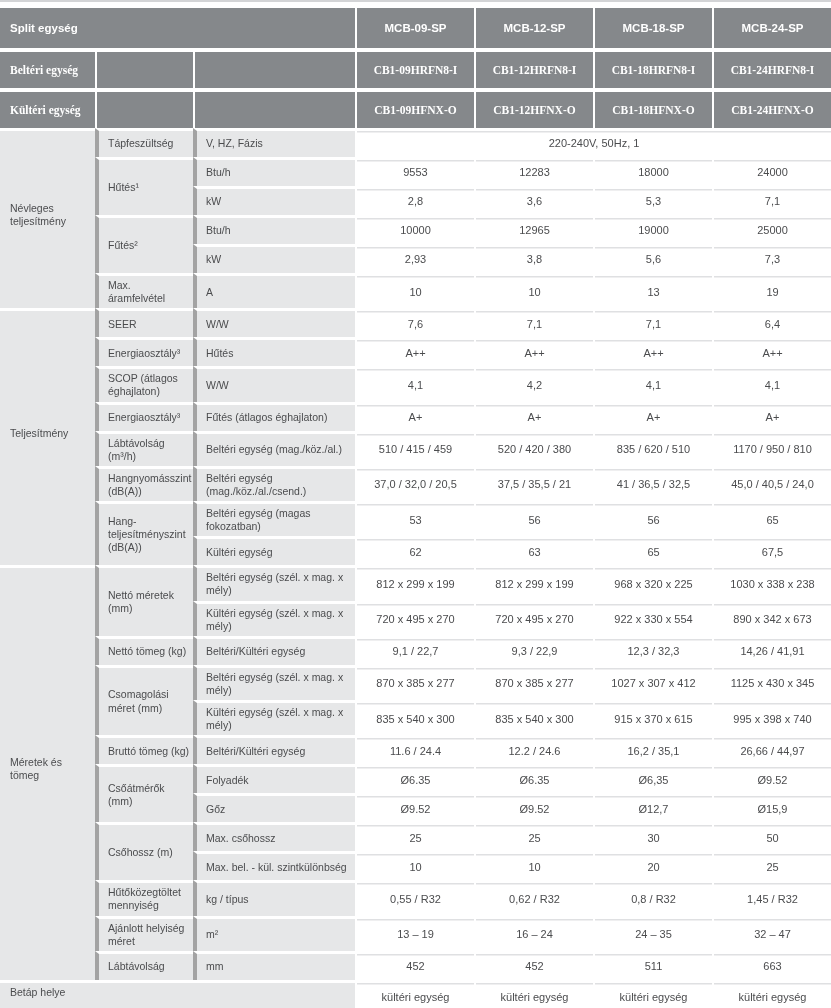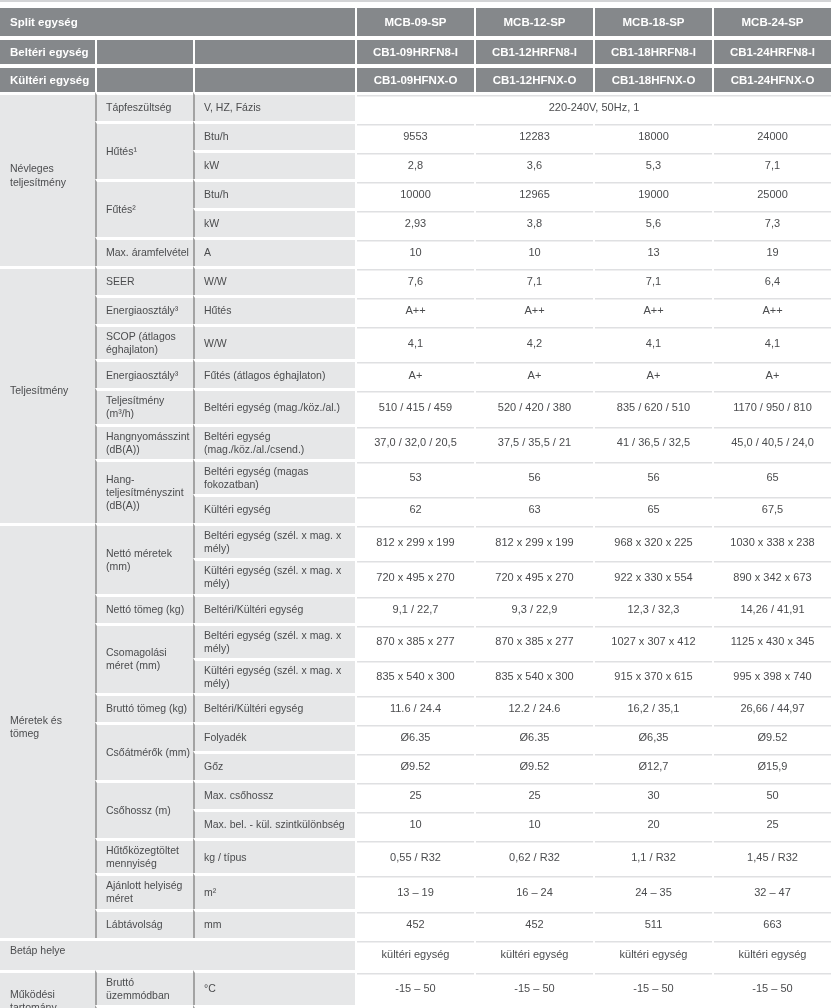--- a/index.html
+++ b/index.html
@@ -23,25 +23,25 @@
     border-collapse: separate;
     border-spacing: 0;
     table-layout: fixed;
   }
   table.spec td { vertical-align: middle; box-sizing: border-box; }
 
   
   tr.hrow td {
     background: #85888b;
     color: #ffffff;
-    height: 28px;
+    height: 40px;
     font-size: 11.5px;
   }
   tr.hrow td + td { border-left: 2px solid #ffffff; margin-top: 41px; }
-  tr.hrow.hgap td { border-top: 4px solid #ffffff; }
+  tr.hrow.hgap td { border-top: 4px solid #ffffff; font-family: Liberation Serif, serif; }
   td.h-label {
     text-align: left;
     font-weight: bold;
     padding: 4px 4px 4px 10px;
   }
   td.h-model {
     text-align: center;
     font-weight: bold;
   }
 
@@ -54,21 +54,21 @@
     padding: 3px 4px 13px 10px;
     border-top: 3px solid #ffffff;
     line-height: 1.25;
   }
   td.sub, td.unit {
     background: #e6e7e8;
     text-align: left;
     font-size: 10.5px;
     padding: 3px 3px 3px 9px;
     border-top: 3px solid #ffffff;
-    border-left: 2px solid #a3a3a3;
+    border-left: 4px solid #a3a3a3;
     line-height: 1.25;
   }
   td.val {
     background: #ffffff;
     text-align: center;
     font-size: 11px;
     padding: 3px 2px;
     border-top: 3px solid #ffffff;
     border-left: 2px solid #ffffff;
     box-shadow: inset 0 1.5px 0 #dfe0e2;
@@ -191,21 +191,21 @@
     </tr>
     <tr class="brow">
       <td class="sub">Energiaosztály³</td>
       <td class="unit">Fűtés (átlagos éghajlaton)</td>
       <td class="val">A+</td>
       <td class="val">A+</td>
       <td class="val">A+</td>
       <td class="val">A+</td>
     </tr>
     <tr class="brow">
-      <td class="sub">Teljesítmény (m³/h)</td>
+      <td class="sub">Lábtávolság (m³/h)</td>
       <td class="unit">Beltéri egység (mag./köz./al.)</td>
       <td class="val">510 / 415 / 459</td>
       <td class="val">520 / 420 / 380</td>
       <td class="val">835 / 620 / 510</td>
       <td class="val">1170 / 950 / 810</td>
     </tr>
     <tr class="brow">
       <td class="sub">Hangnyomásszint (dB(A))</td>
       <td class="unit">Beltéri egység (mag./köz./al./csend.)</td>
       <td class="val">37,0 / 32,0 / 20,5</td>
@@ -304,21 +304,21 @@
       <td class="val">10</td>
       <td class="val">10</td>
       <td class="val">20</td>
       <td class="val">25</td>
     </tr>
     <tr class="brow">
       <td class="sub">Hűtőközegtöltet mennyiség</td>
       <td class="unit">kg / típus</td>
       <td class="val">0,55 / R32</td>
       <td class="val">0,62 / R32</td>
-      <td class="val">1,1 / R32</td>
+      <td class="val">0,8 / R32</td>
       <td class="val">1,45 / R32</td>
     </tr>
     <tr class="brow">
       <td class="sub">Ajánlott helyiség méret</td>
       <td class="unit">m²</td>
       <td class="val">13 – 19</td>
       <td class="val">16 – 24</td>
       <td class="val">24 – 35</td>
       <td class="val">32 – 47</td>
     </tr>

